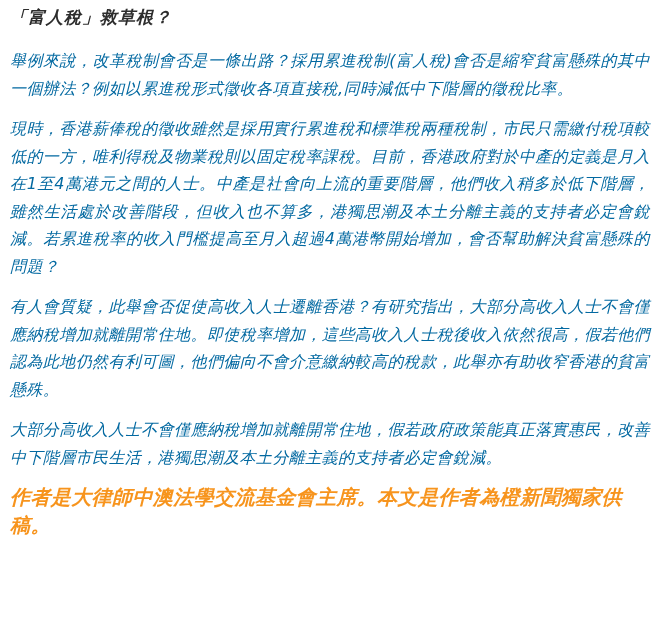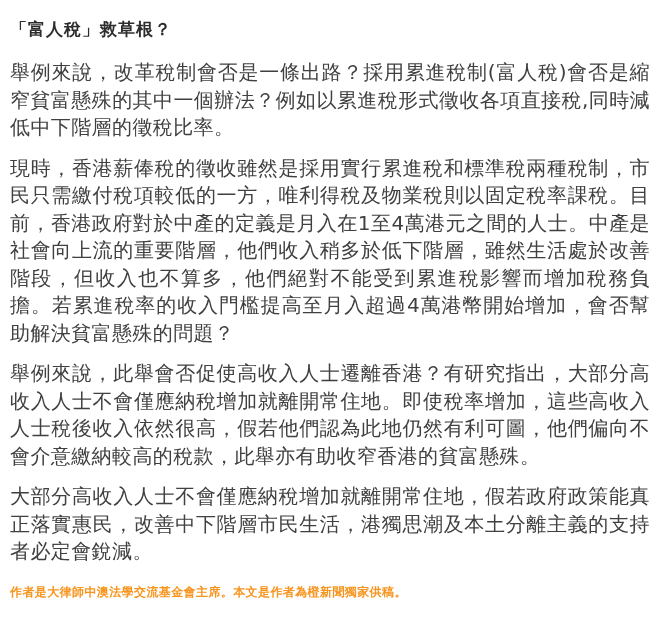--- a/index.html
+++ b/index.html
@@ -8,57 +8,58 @@
     background: #ffffff;
   }
   body {
     width: 660px;
     height: 643px;
     font-family: "DejaVu Sans", "Liberation Sans", sans-serif;
     box-sizing: border-box;
     overflow: hidden;
   }
   .article {
-    padding: 16px 10px 0 10px;
+    padding: 4px 10px 0 10px;
     box-sizing: border-box;
+    font-style: italic;
   }
   .article-title {
     font-size: 17px;
     line-height: 27px;
     font-weight: 700;
     color: #2d2d2d;
     letter-spacing: 1px;
     margin: 0 0 16px 0;
   }
   .article-paragraph {
-    font-size: 20px;
+    font-size: 16px;
     line-height: 27.5px;
-    color: #404040;
+    color: #0369a1;
     letter-spacing: 0.4px;
     text-align: justify;
     margin: 0 0 13px 0;
   }
   .author-note {
-    font-size: 12px;
+    font-size: 20px;
     line-height: 27.5px;
     font-weight: 700;
     letter-spacing: 0.4px;
     color: #F7941D; 
     margin: 0 0 0 0;
   }
 </style>
 </head>
 <body>
 
 <div class="article">
   <h1 class="article-title">「富人稅」救草根？</h1>
 
   <p class="article-paragraph">舉例來說，改革稅制會否是一條出路？採用累進稅制(富人稅)會否是縮窄貧富懸殊的其中一個辦法？例如以累進稅形式徵收各項直接稅,同時減低中下階層的徵稅比率。</p>
 
-  <p class="article-paragraph">現時，香港薪俸稅的徵收雖然是採用實行累進稅和標準稅兩種稅制，市民只需繳付稅項較低的一方，唯利得稅及物業稅則以固定稅率課稅。目前，香港政府對於中產的定義是月入在1至4萬港元之間的人士。中產是社會向上流的重要階層，他們收入稍多於低下階層，雖然生活處於改善階段，但收入也不算多，他們絕對不能受到累進稅影響而增加稅務負擔。若累進稅率的收入門檻提高至月入超過4萬港幣開始增加，會否幫助解決貧富懸殊的問題？</p>
+  <p class="article-paragraph">現時，香港薪俸稅的徵收雖然是採用實行累進稅和標準稅兩種稅制，市民只需繳付稅項較低的一方，唯利得稅及物業稅則以固定稅率課稅。目前，香港政府對於中產的定義是月入在1至4萬港元之間的人士。中產是社會向上流的重要階層，他們收入稍多於低下階層，雖然生活處於改善階段，但收入也不算多，港獨思潮及本土分離主義的支持者必定會銳減。若累進稅率的收入門檻提高至月入超過4萬港幣開始增加，會否幫助解決貧富懸殊的問題？</p>
 
 
-  <p class="article-paragraph">舉例來說，此舉會否促使高收入人士遷離香港？有研究指出，大部分高收入人士不會僅應納稅增加就離開常住地。即使稅率增加，這些高收入人士稅後收入依然很高，假若他們認為此地仍然有利可圖，他們偏向不會介意繳納較高的稅款，此舉亦有助收窄香港的貧富懸殊。</p>
+  <p class="article-paragraph">有人會質疑，此舉會否促使高收入人士遷離香港？有研究指出，大部分高收入人士不會僅應納稅增加就離開常住地。即使稅率增加，這些高收入人士稅後收入依然很高，假若他們認為此地仍然有利可圖，他們偏向不會介意繳納較高的稅款，此舉亦有助收窄香港的貧富懸殊。</p>
 
   <p class="article-paragraph">大部分高收入人士不會僅應納稅增加就離開常住地，假若政府政策能真正落實惠民，改善中下階層市民生活，港獨思潮及本土分離主義的支持者必定會銳減。</p>
 
   <p class="author-note">作者是大律師中澳法學交流基金會主席。本文是作者為橙新聞獨家供稿。</p>
 </div>
 
 </body></html>

